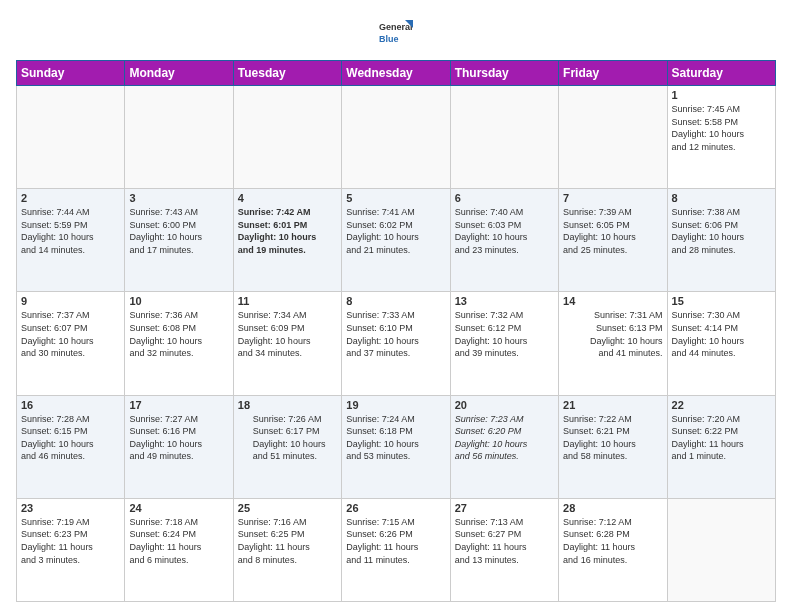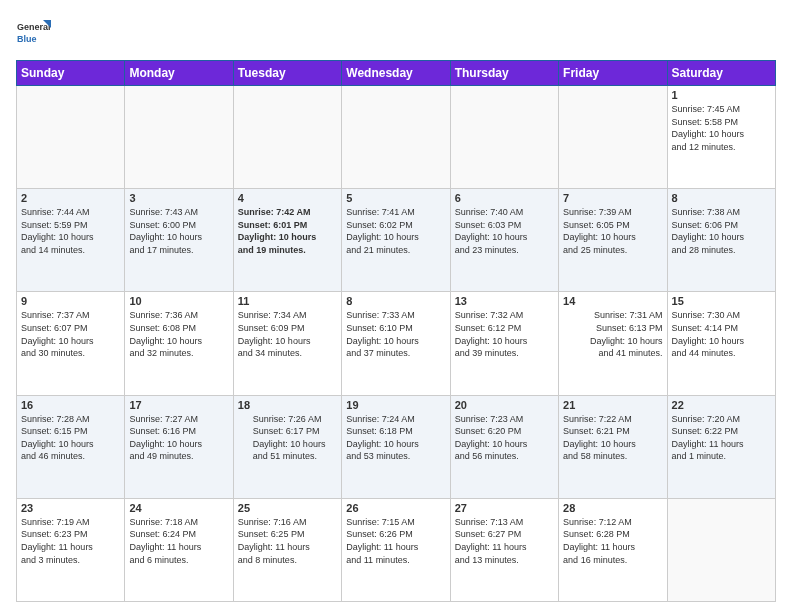--- a/index.html
+++ b/index.html
@@ -12,21 +12,21 @@
     }
     .page {
       width: 792px;
       height: 612px;
       padding: 16px 16px 10px 16px;
       display: flex;
       flex-direction: column;
     }
     .header {
       display: flex;
-      justify-content: flex-start;
+      justify-content: center;
       align-items: flex-start;
       margin-bottom: 8px;
     }
     .logo {
       display: flex;
       align-items: center;
       gap: 4px;
     }
     .title-block {
       text-align: right;
@@ -42,21 +42,21 @@
       color: #555;
     }
     .calendar {
       flex: 1;
       border: 1px solid #ccc;
       border-collapse: collapse;
       width: 100%;
       table-layout: fixed;
     }
     .calendar thead th {
-      background: #6d28d9;
+      background: #a21caf;
       color: #fff;
       font-size: 12px;
       font-weight: bold;
       padding: 5px 4px;
       text-align: left;
       border: 1px solid #2060a0;
     }
     .calendar tbody td {
       border: 1px solid #ccc;
       vertical-align: top;
@@ -259,21 +259,21 @@
           </td>
           <td>
             <span class="day-num">19</span>
             <div class="day-info" style="white-space: pre-line;">Sunrise: 7:24 AM
 Sunset: 6:18 PM
 Daylight: 10 hours
 and 53 minutes.</div>
           </td>
           <td>
             <span class="day-num">20</span>
-            <div class="day-info" style="white-space: pre-line;">Sunrise: 7:23 AM
+            <div class="day-info" style="white-space: pre-line; font-style: italic;">Sunrise: 7:23 AM
 Sunset: 6:20 PM
 Daylight: 10 hours
 and 56 minutes.</div>
           </td>
           <td>
             <span class="day-num">21</span>
             <div class="day-info" style="white-space: pre-line;">Sunrise: 7:22 AM
 Sunset: 6:21 PM
 Daylight: 10 hours
 and 58 minutes.</div>

